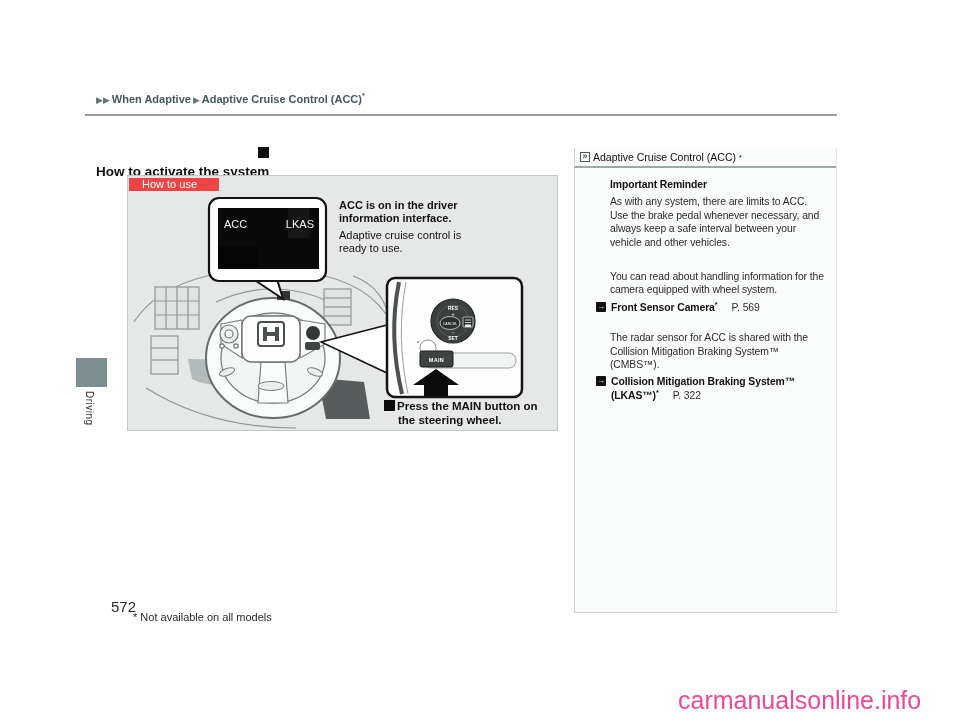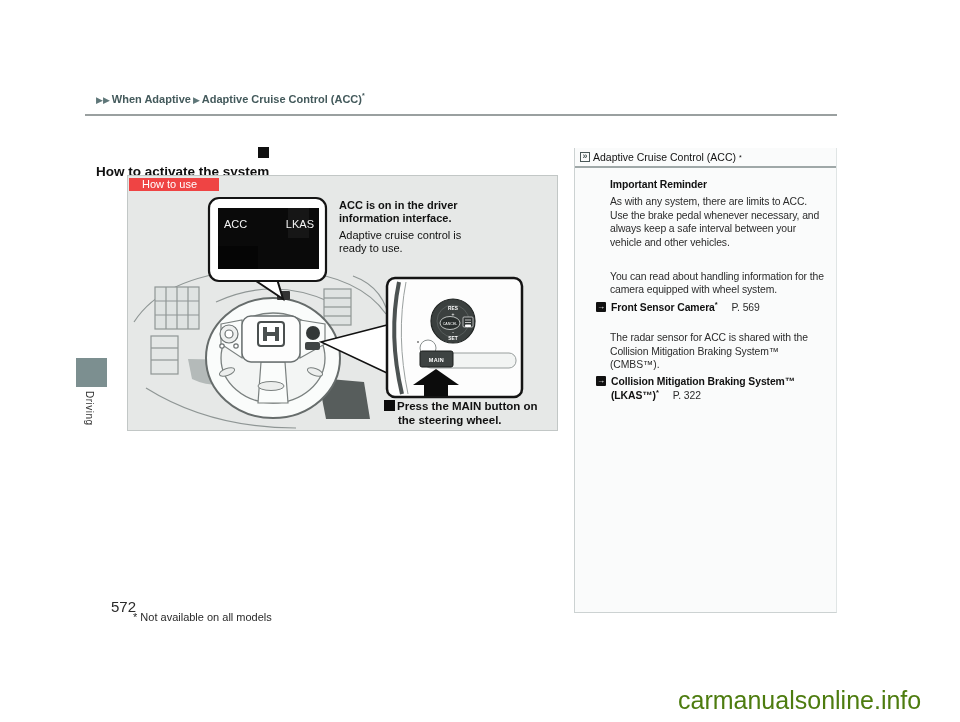--- a/index.html
+++ b/index.html
@@ -42,21 +42,21 @@
   .ref-icon{flex:none;width:10px;height:10px;background:#111;color:#fff;font-size:8px;line-height:10px;
             text-align:center;border-radius:1px;margin-top:1px;font-weight:bold;}
   sup.ast{font-size:7.5px;vertical-align:super;line-height:0;}
   .pg{margin-left:14px;}
 
   
   .side-tab{left:76px;top:358px;width:31px;height:29px;background:#7c8f90;}
   .side-tab-label{left:84px;top:391px;writing-mode:vertical-rl;font-size:10px;color:#333;letter-spacing:0.5px;}
   .page-number{left:87px;top:598px;font-size:15px;color:#2a2a2a;margin-left:24px;}
   .footnote{left:133px;top:611px;font-size:11px;color:#2a2a2a;}
-  .watermark{left:678px;top:686px;font-size:25px;color:#4d7c0f;}
+  .watermark{left:678px;top:686px;font-size:25px;color:#ec4899;}
 </style>
 </head>
 <body>
 
 <div class="abs breadcrumb">
   <span class="bc-arrows"><span>▶</span><span>▶</span></span><span>When Adaptive</span><span class="bc-sep">▶</span><span>Adaptive Cruise Control (ACC)</span><sup class="bc-ast">*</sup>
 </div>
 <div class="abs top-rule"></div>
 
 <div class="abs section-heading">

